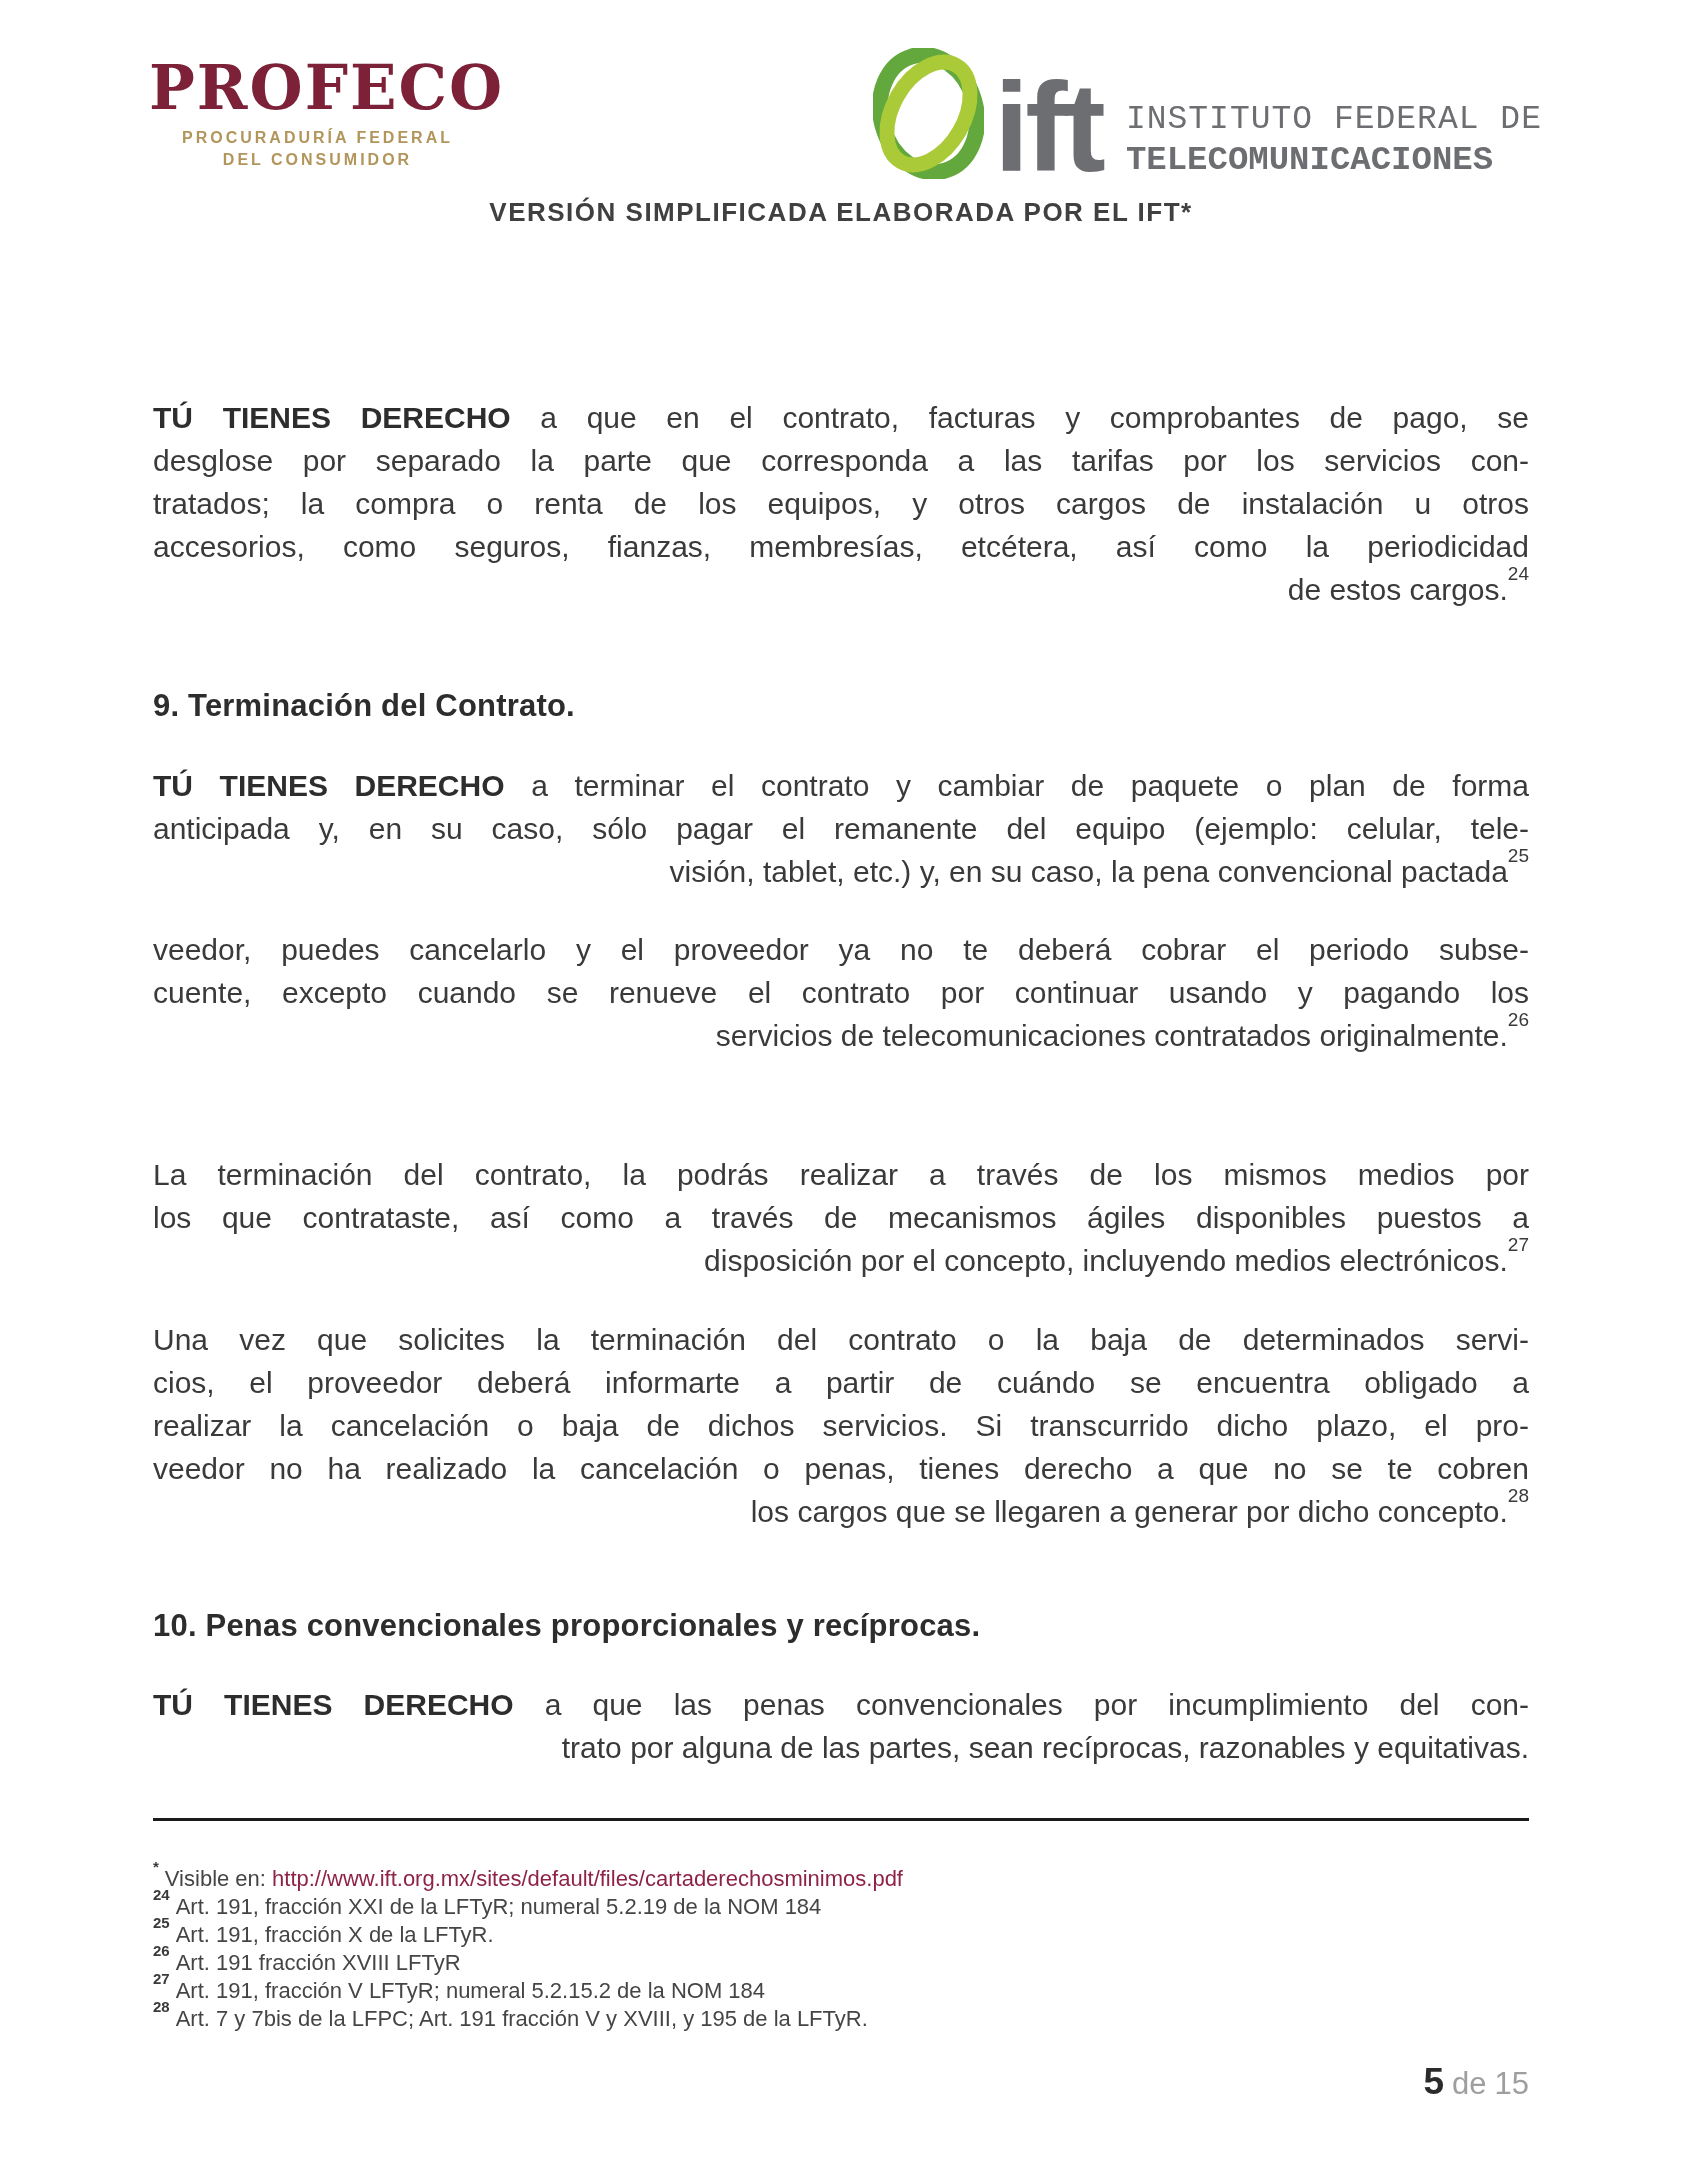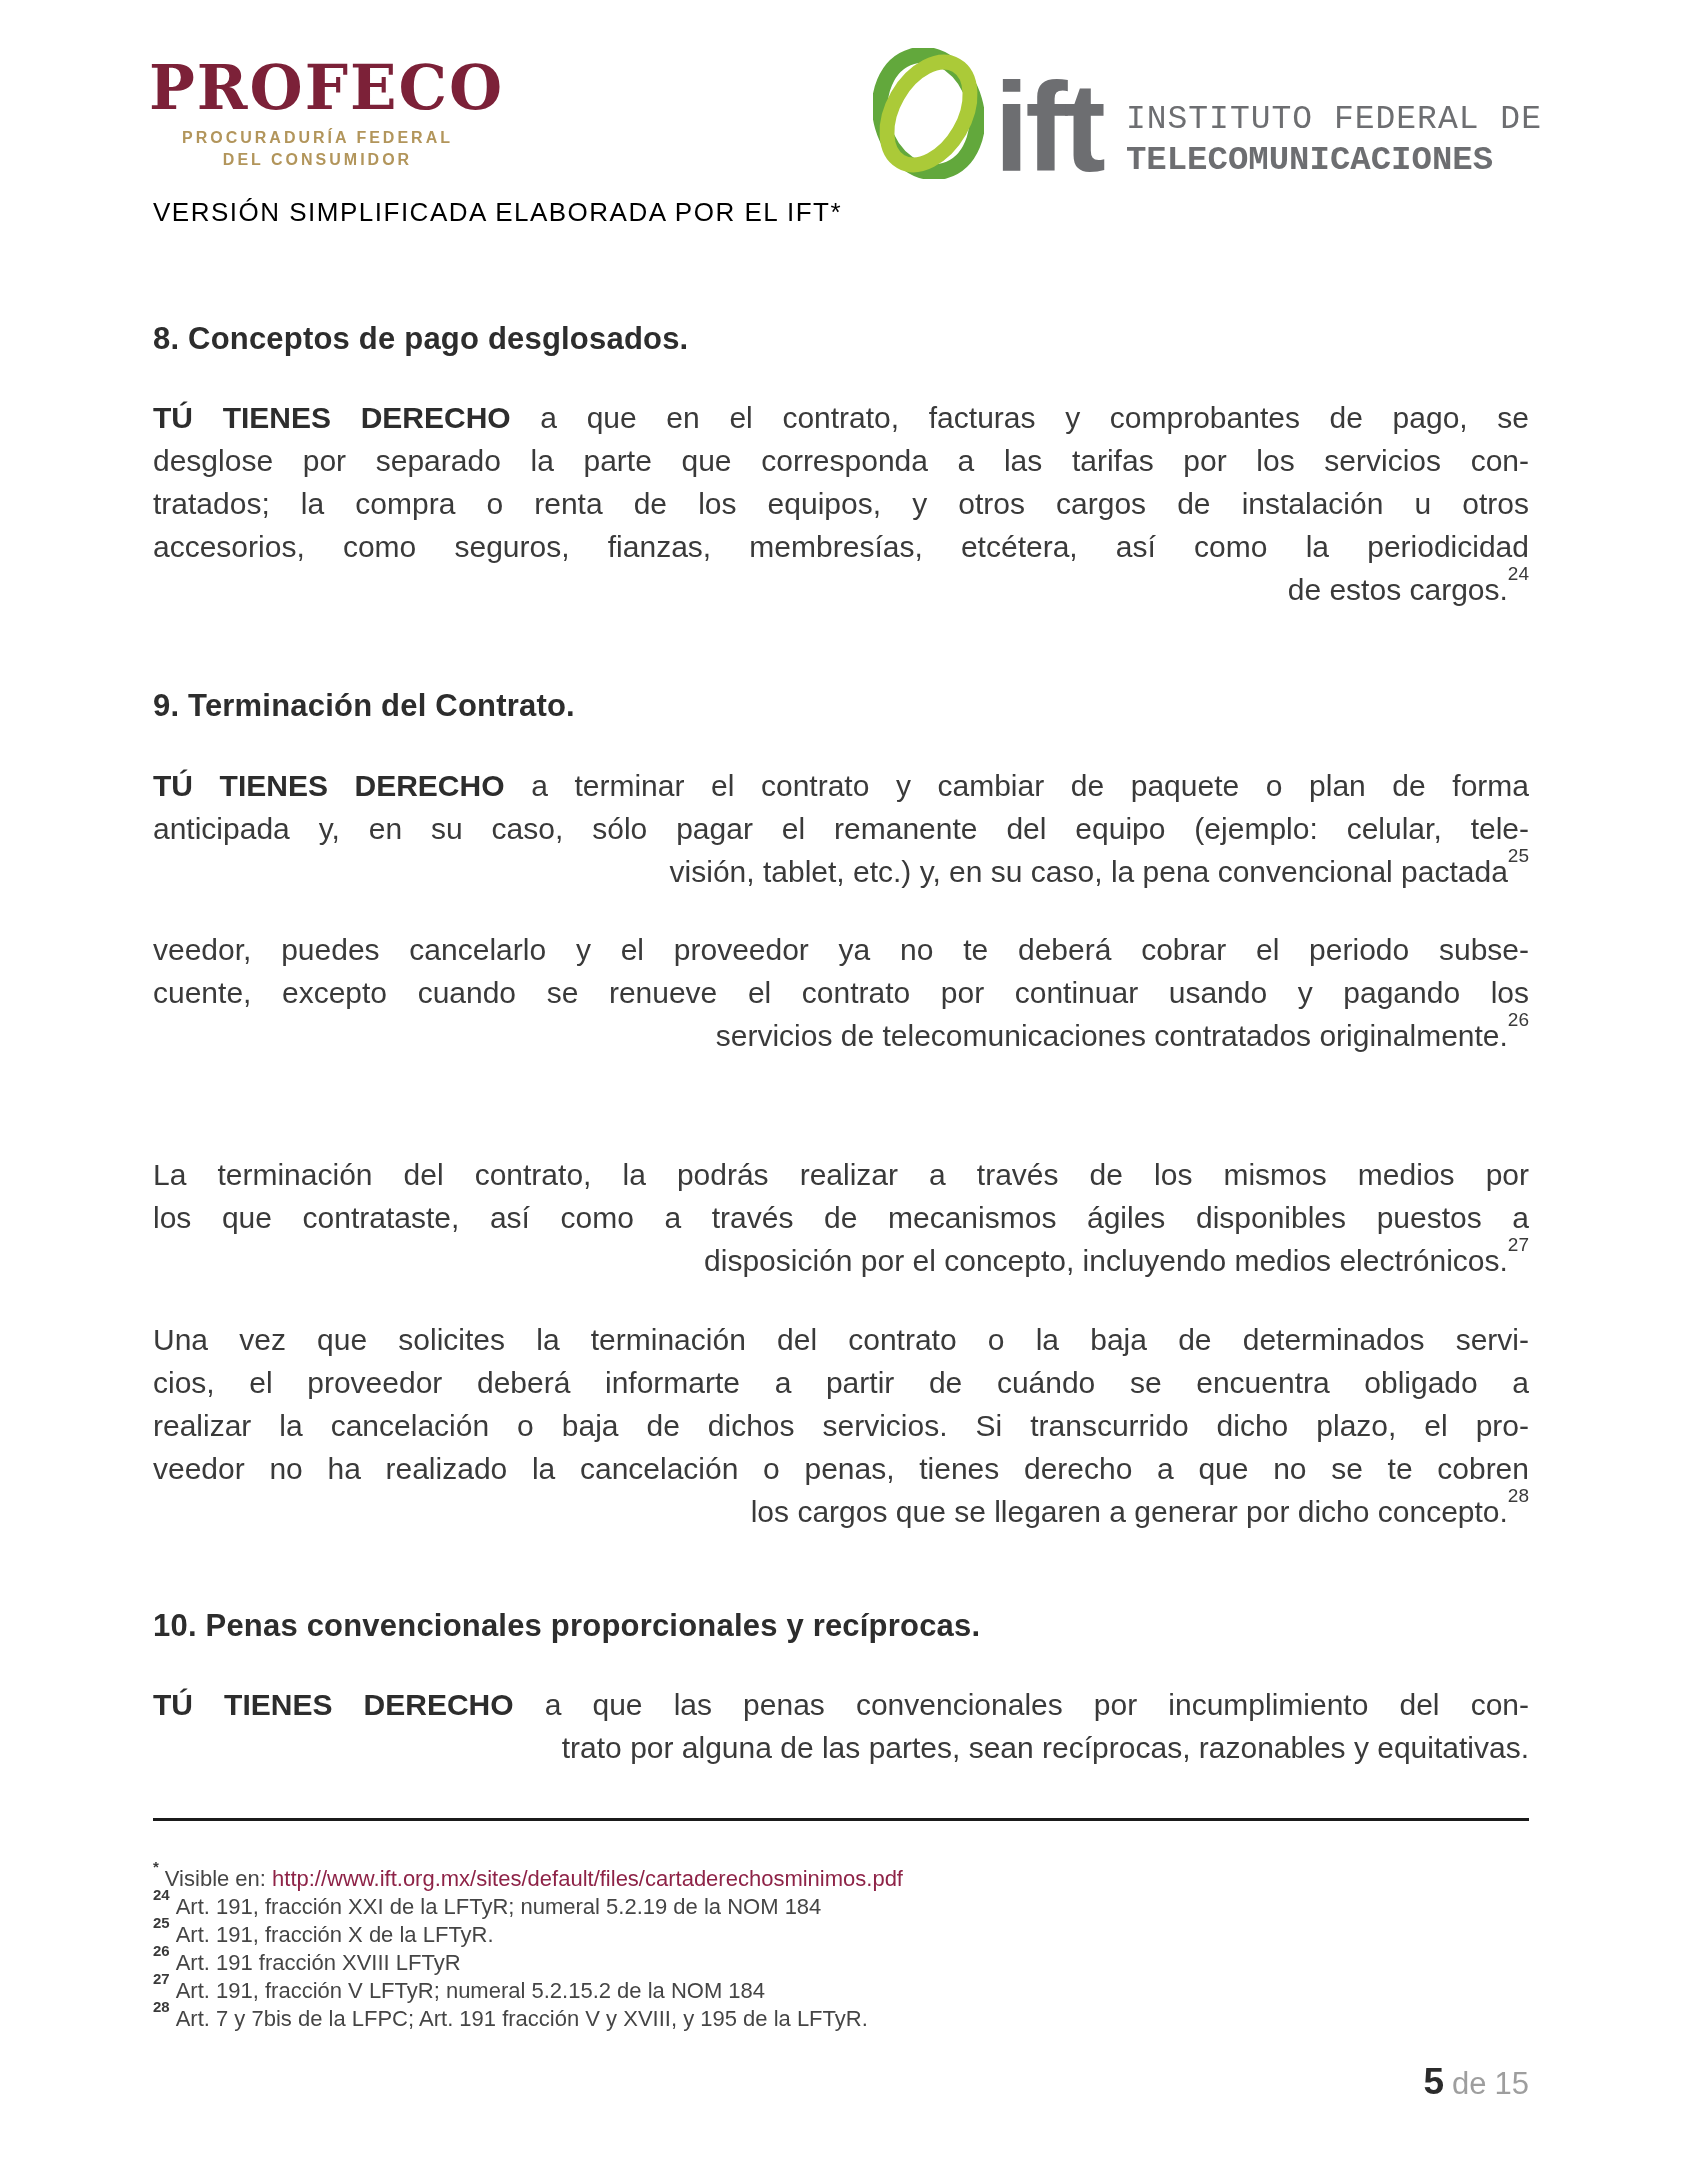--- a/index.html
+++ b/index.html
@@ -15,22 +15,22 @@
   .profeco-sub.first { margin-top:9px; }
 
   .ift { position:absolute; left:873px; top:48px; display:flex; }
   .ift-icon { width:111px; height:131px; flex:0 0 auto; }
   .ift-word { font-size:127px; font-weight:bold; color:#6d6e71; letter-spacing:-4px;
               line-height:1; margin-left:10px; margin-top:16px; }
   .ift-name { margin-left:24px; margin-top:52px; color:#6d6e71;font-family:Liberation Mono, monospace; }
   .ift-name .l1 { font-size:33px; font-weight:400; letter-spacing:1px; line-height:40px; }
   .ift-name .l2 { font-size:34px; font-weight:700; letter-spacing:0px; line-height:40px; }
 
-  .version-note { position:absolute; left:153px; top:197px; width:1376px; text-align:left;
-                  font-size:26px; color:#000000; letter-spacing:1.5px; font-weight:400; }
+  .version-note { position:absolute; left:153px; top:197px; width:1376px; text-align:center;
+                  font-size:26px; color:#404040; letter-spacing:1.5px; font-weight:700; }
 
   
   .hsec { position:absolute; left:153px; width:1376px; font-size:31px; font-weight:bold;
           color:#2d2d2d; letter-spacing:0.2px; }
   .para { position:absolute; left:153px; width:1376px; font-size:30px; color:#3a3a3a; }
   .ln   { line-height:43px; text-align:right; white-space:nowrap; }
   .ln.j { text-align:justify; text-align-last:justify; white-space:normal; }
   .bp   { font-weight:bold; color:#2d2d2d; }
   sup.fref { font-size:19px; position:relative; top:-0.45em; line-height:0; color:#3a3a3a; }
 
@@ -70,21 +70,20 @@
     </svg>
     <div class="ift-word">ift</div>
     <div class="ift-name">
       <div class="l1">INSTITUTO FEDERAL DE</div>
       <div class="l2">TELECOMUNICACIONES</div>
     </div>
   </div>
 
   <div class="version-note">VERSIÓN SIMPLIFICADA ELABORADA POR EL IFT*</div>
 
-  <div class="hsec" style="top:321px">8. Conceptos de pago desglosados.</div>
   <div class="para" style="top:396px">
     <div class="ln j"><b class="bp">TÚ TIENES DERECHO </b><span>a que en el contrato, facturas y comprobantes de pago, se</span></div>
     <div class="ln j"><span>desglose por separado la parte que corresponda a las tarifas por los servicios con-</span></div>
     <div class="ln j"><span>tratados; la compra o renta de los equipos, y otros cargos de instalación u otros</span></div>
     <div class="ln j"><span>accesorios, como seguros, fianzas, membresías, etcétera, así como la periodicidad</span></div>
     <div class="ln"><span>de estos cargos.</span><sup class="fref">24</sup></div>
   </div>
 
   <div class="hsec" style="top:688px">9. Terminación del Contrato.</div>
   <div class="para" style="top:764px">

